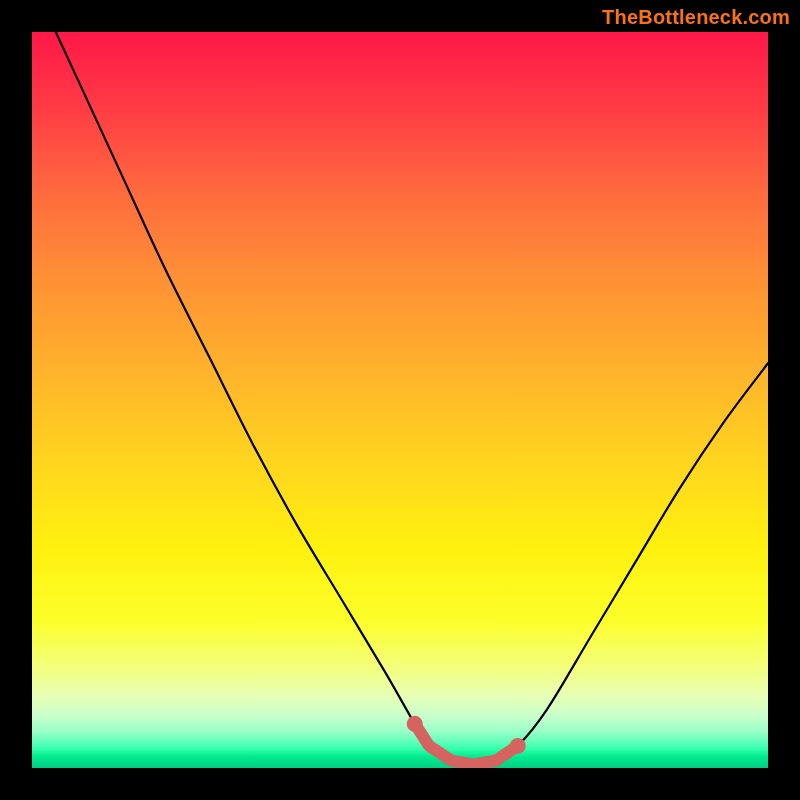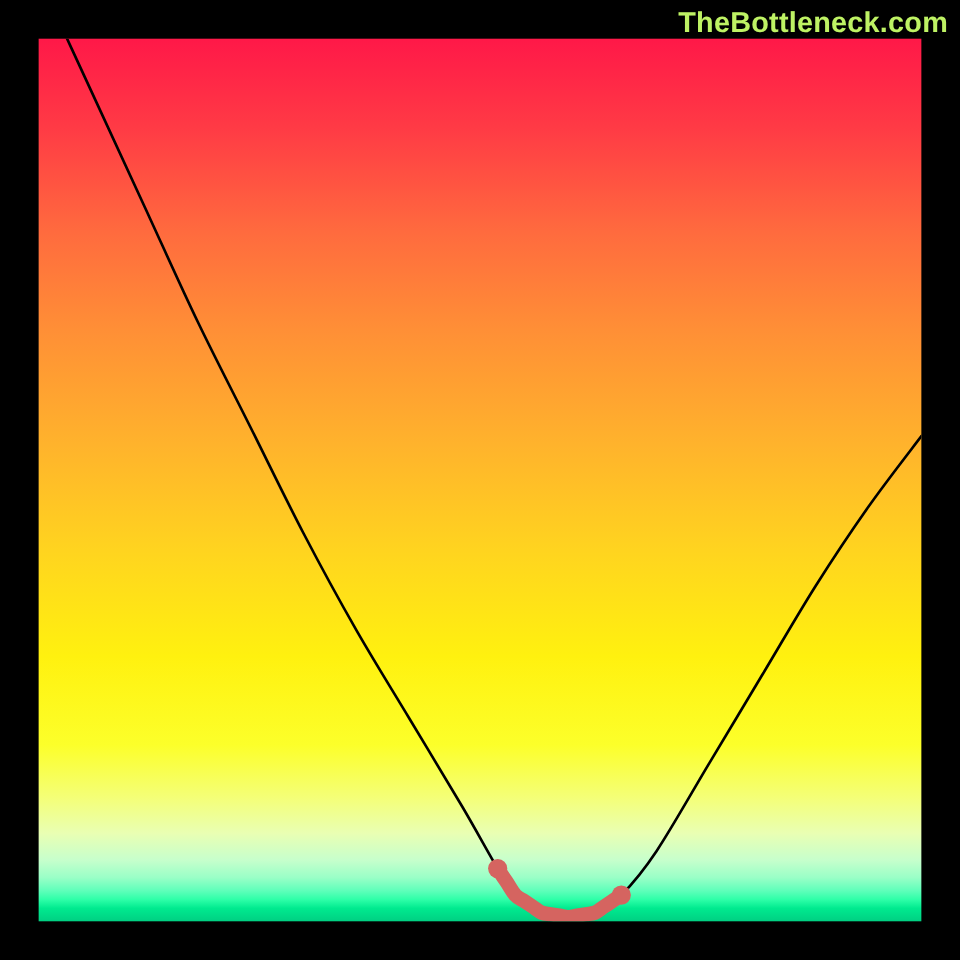--- a/index.html
+++ b/index.html
@@ -8,23 +8,23 @@
     position: relative;
     width: 800px;
     height: 800px;
     background: #000;
   }
   .watermark {
     position: absolute;
     top: 6px;
     right: 10px;
     font-family: Arial, Helvetica, sans-serif;
-    font-size: 24px;
+    font-size: 20px;
     font-weight: 600;
-    color: #bef264;
+    color: #f97316;
     letter-spacing: 0.2px;
     z-index: 10;
   }
   .plot {
     position: absolute;
     left: 32px;
     top: 32px;
     width: 736px;
     height: 736px;
     overflow: hidden;

